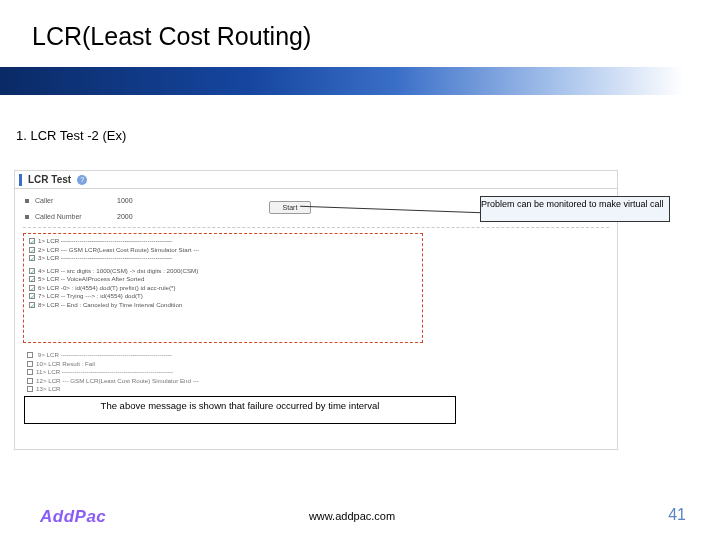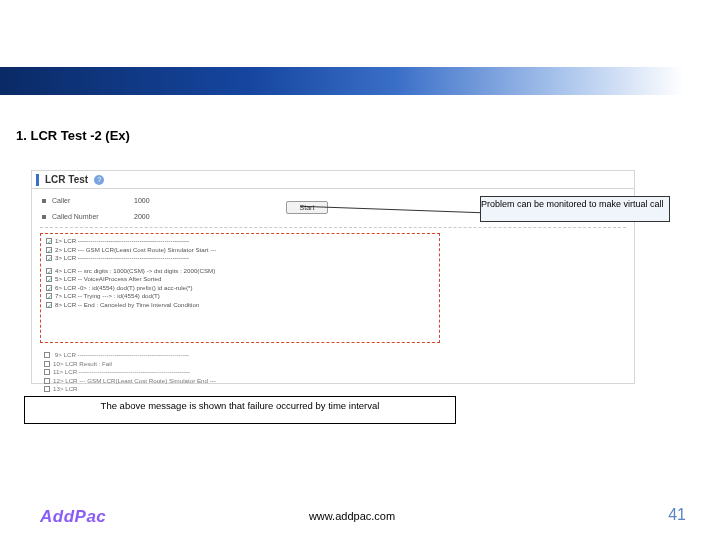--- a/index.html
+++ b/index.html
@@ -3,24 +3,24 @@
 <meta charset="utf-8">
 <style>
   * { margin: 0; padding: 0; box-sizing: border-box; }
   body { width: 720px; height: 540px; background: #fff; font-family: Arial, Helvetica, sans-serif; position: relative; overflow: hidden; }
 
   .title-area { position: relative; height: 98px; }
   .title { position: absolute; top: 22px; left: 32px; font-size: 25px; color: #000; font-weight: 400; }
   .gradient-bar { position: absolute; top: 67px; left: 0; width: 720px; height: 28px;
     background: linear-gradient(to right, #0a2a66 0%, #1646a0 35%, #3a6fc8 55%, #a9c4ec 78%, #ffffff 95%); }
 
-  .subtitle { position: absolute; top: 128px; left: 16px; font-size: 13px; font-weight: bold; color: #000; }
+  .subtitle { position: absolute; top: 128px; left: 16px; font-size: 13px; font-weight: normal; color: #000; }
 
-  .panel { position: absolute; top: 170px; left: 14px; width: 604px; height: 214px;
-    border: 1px solid #d6d6d6; background: #fff; margin-left: 17px; }
+  .panel { position: absolute; top: 170px; left: 14px; width: 604px; height: 280px;
+    border: 1px solid #d6d6d6; background: #fff; }
   .panel-hdr { position: absolute; top: 0; left: 0; right: 0; height: 18px;
     border-bottom: 1px solid #d6d6d6; display: flex; align-items: center; }
   .panel-hdr .bar { width: 3px; height: 12px; background: #3a6fc8; margin-left: 4px; margin-right: 6px; }
   .panel-hdr .txt { font-size: 10px; font-weight: bold; color: #333; }
   .panel-hdr .help { width: 10px; height: 10px; border-radius: 50%; background: #7aa3e0;
     color: #fff; font-size: 7px; line-height: 10px; text-align: center; margin-left: 6px; }
 
   .form-row { position: absolute; display: flex; align-items: center; }
   .form-row.r1 { top: 26px; left: 10px; }
   .form-row.r2 { top: 42px; left: 10px; }
@@ -58,20 +58,21 @@
   .brand { position: absolute; bottom: 13px; left: 40px; font-size: 17px;
     font-weight: bold; font-style: italic; color: #8b5cf6; letter-spacing: 0.5px; }
   .url { position: absolute; bottom: 18px; left: 0; width: 704px; text-align: center;
     font-size: 11px; color: #000; }
   .pagenum { position: absolute; bottom: 16px; right: 34px; font-size: 16px; color: #5a86c6; margin-top: 16px; }
 </style>
 </head>
 <body>
 
 <div class="title-area">
+  <div class="title">LCR(Least Cost Routing)</div>
   <div class="gradient-bar"></div>
 </div>
 
 <div class="subtitle">1. LCR Test -2 (Ex)</div>
 
 <div class="panel">
   <div class="panel-hdr">
     <div class="bar"></div>
     <div class="txt">LCR Test</div>
     <div class="help">?</div>

